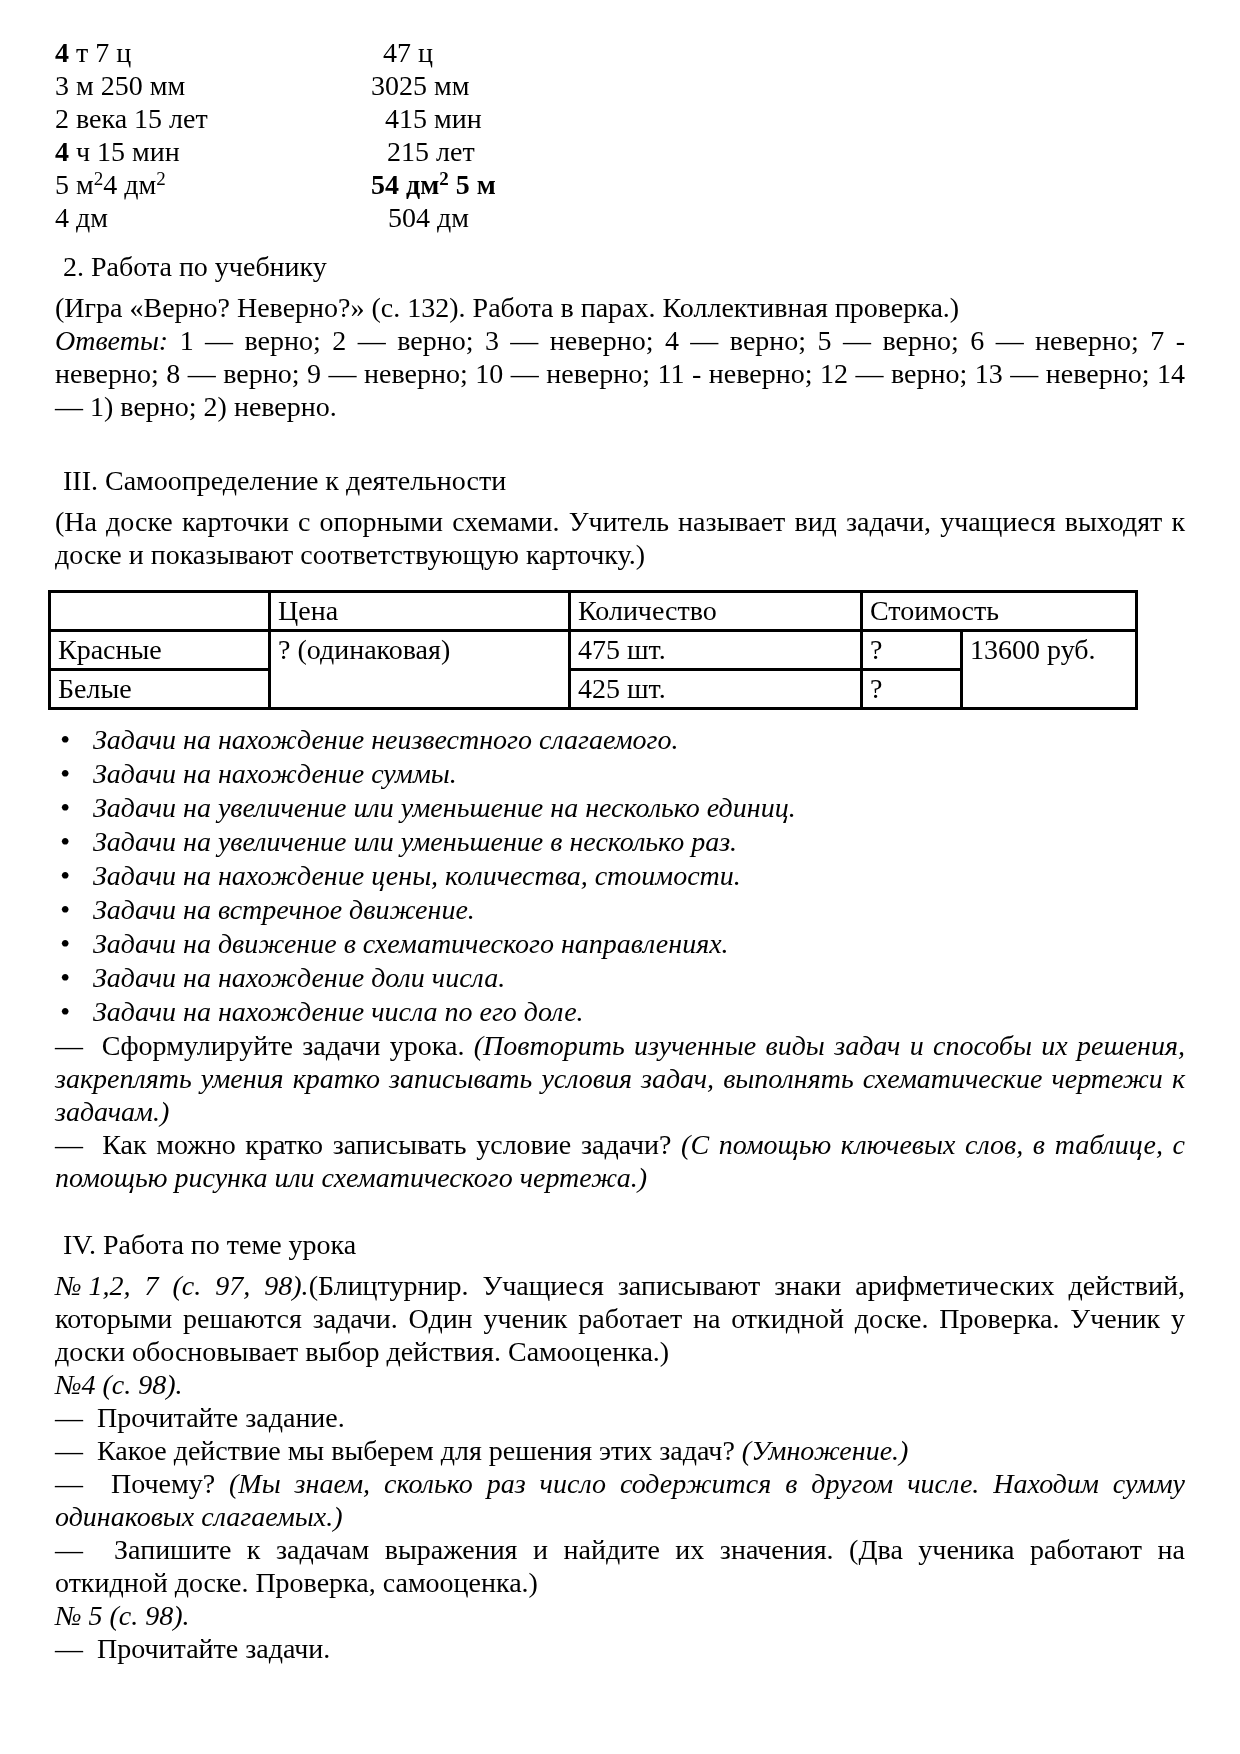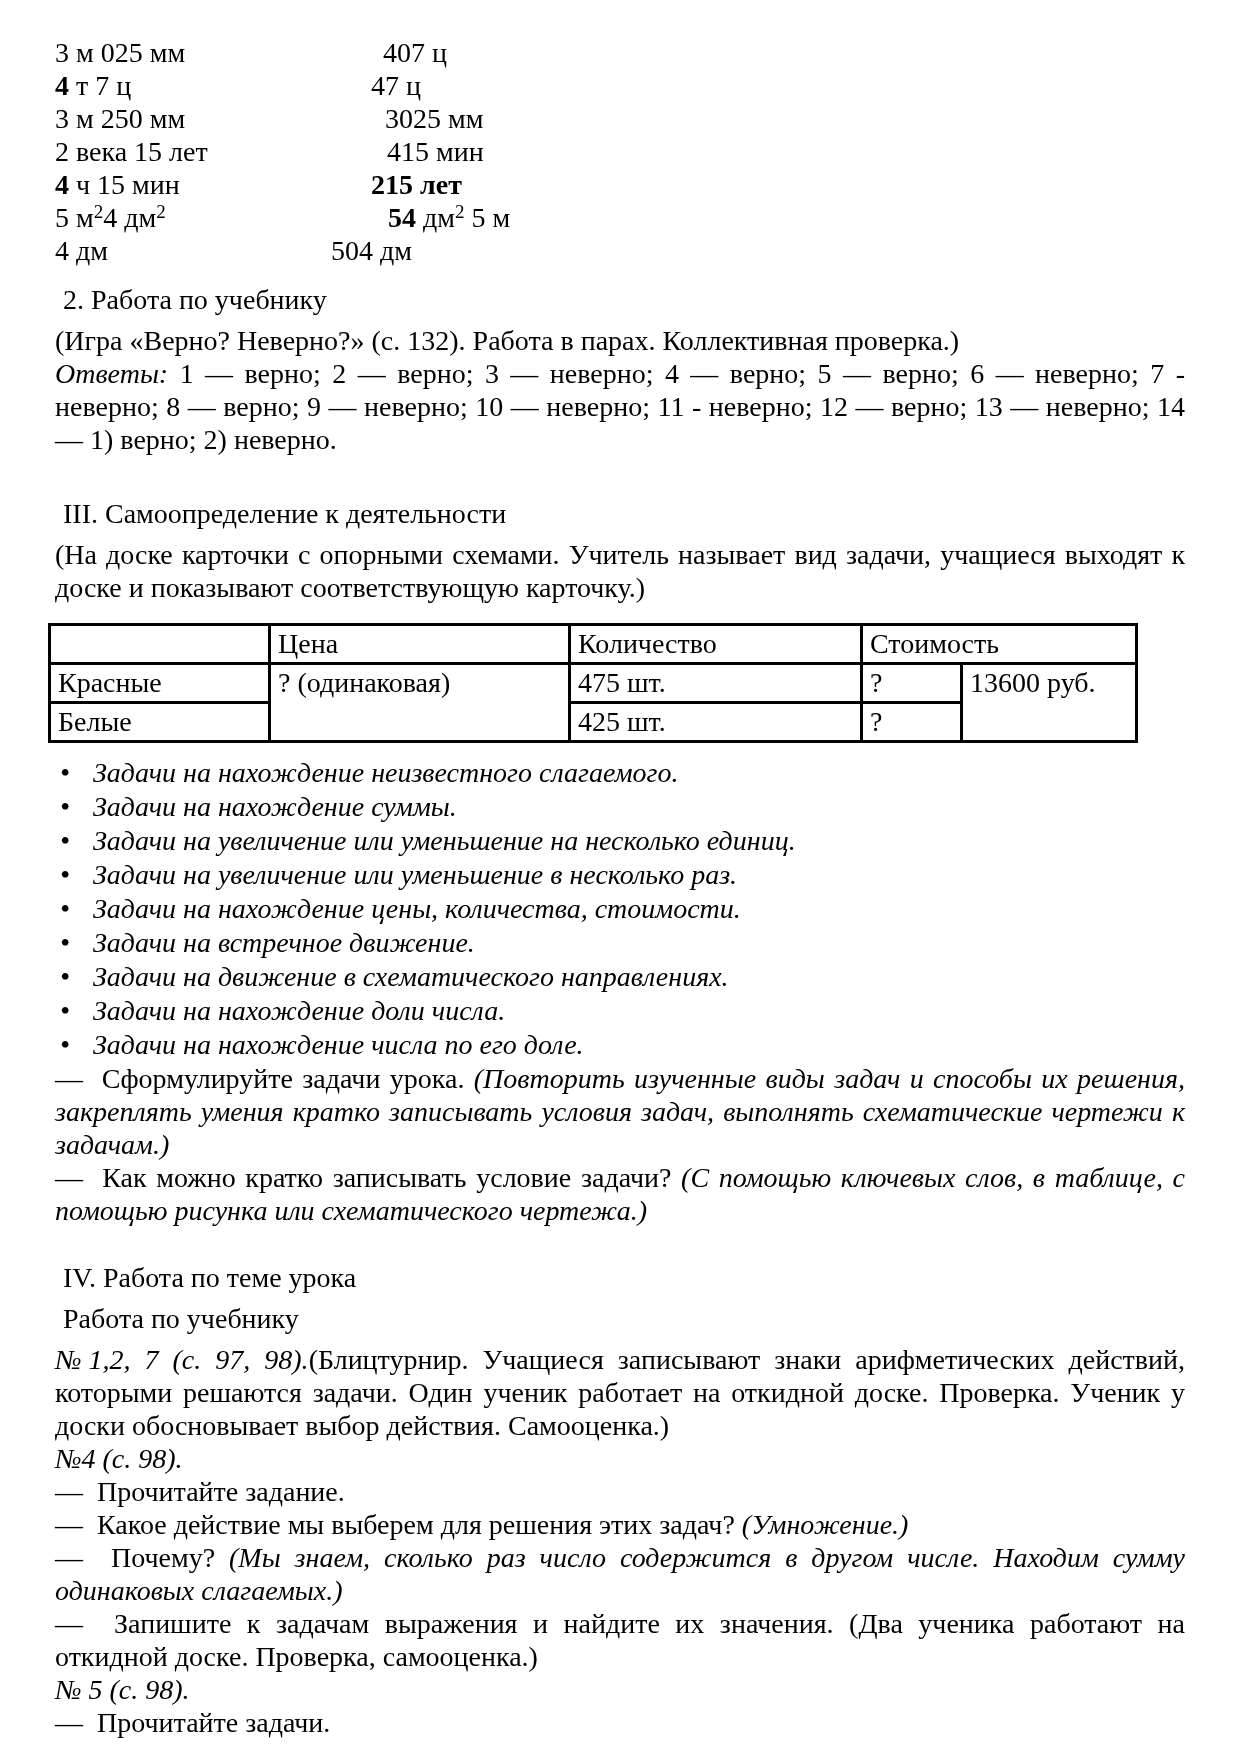--- a/index.html
+++ b/index.html
@@ -72,24 +72,20 @@
     top: 0;
   }
 </style>
 </head>
 <body>
 
 <div class="page">
 
   <div class="measure-list">
     <div class="pair-row">
-      <span class="left"><span>3 м 025 мм</span></span>
-      <span class="right"><span>407 ц</span></span>
-    </div>
-    <div class="pair-row">
       <span class="left"><span class="b">4</span><span> т 7 ц</span></span>
       <span class="right"><span>47 ц</span></span>
     </div>
     <div class="pair-row">
       <span class="left"><span>3 м 250 мм</span></span>
       <span class="right"><span>3025 мм</span></span>
     </div>
     <div class="pair-row">
       <span class="left"><span>2 века 15 лет</span></span>
       <span class="right"><span>415 мин</span></span>
@@ -154,21 +150,20 @@
     <li>Задачи на встречное движение.</li>
     <li>Задачи на движение в схематического направлениях.</li>
     <li>Задачи на нахождение доли числа.</li>
     <li>Задачи на нахождение числа по его доле.</li>
   </ul>
 
   <p class="just"><span>—&nbsp; Сформулируйте задачи урока. </span><span class="i">(Повторить изученные виды задач и способы их решения, закреплять умения кратко записывать условия задач, выполнять схематические чертежи к задачам.)</span></p>
   <p class="just"><span>—&nbsp; Как можно кратко записывать условие задачи? </span><span class="i">(С помощью ключевых слов, в таблице, с помощью рисунка или схематического чертежа.)</span></p>
 
   <div class="h h4-topic">IV. Работа по теме урока</div>
-  <div class="h">Работа по учебнику</div>
   <p class="just"><span class="i">№1,2, 7 (с. 97, 98).</span><span>(Блицтурнир. Учащиеся записывают знаки арифметических действий, которыми решаются задачи. Один ученик работает на откидной доске. Проверка. Ученик у доски обосновывает выбор действия. Самооценка.)</span></p>
   <p><span class="i">№4 (с. 98).</span></p>
   <p><span>—&nbsp; Прочитайте задание.</span></p>
   <p><span>—&nbsp; Какое действие мы выберем для решения этих задач? </span><span class="i">(Умножение.)</span></p>
   <p class="just"><span>—&nbsp; Почему? </span><span class="i">(Мы знаем, сколько раз число содержится в другом числе. Находим сумму одинаковых слагаемых.)</span></p>
   <p class="just"><span>—&nbsp; Запишите к задачам выражения и найдите их значения. (Два ученика работают на откидной доске. Проверка, самооценка.)</span></p>
   <p><span class="i">№ 5 </span><span class="i">(с. 98).</span></p>
   <p><span>—&nbsp; Прочитайте задачи.</span></p>
 
 </div>

